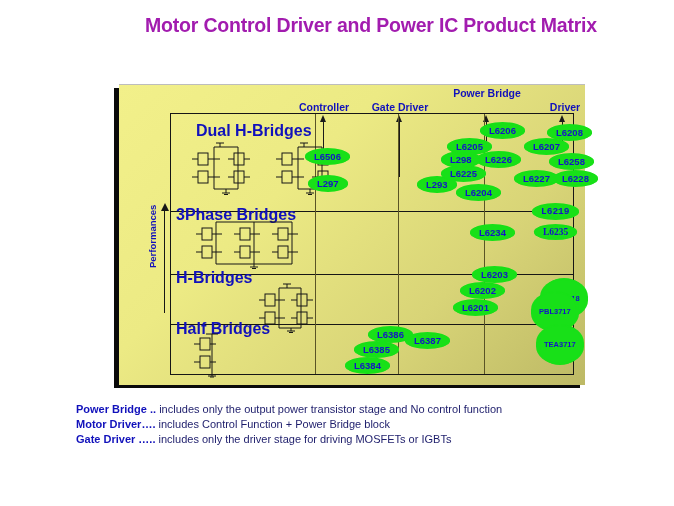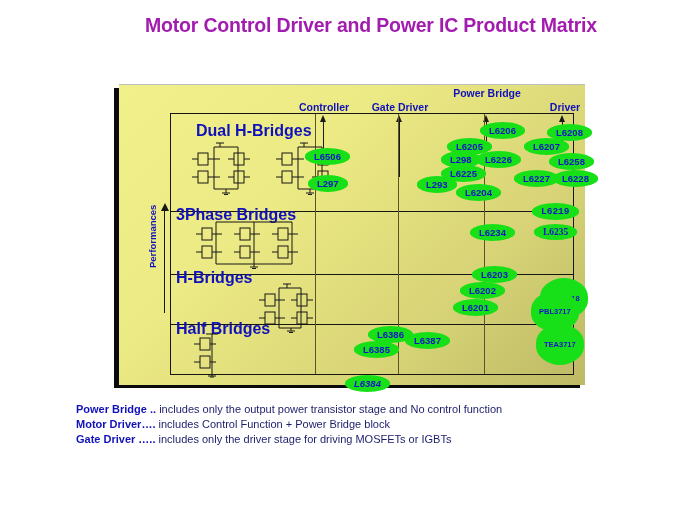--- a/index.html
+++ b/index.html
@@ -309,21 +309,21 @@
 
   <div class="part" style="left:475px; top:268px;">L6203</div>
   <div class="part" style="left:463px; top:284px;">L6202</div>
   <div class="part" style="left:456px; top:301px;">L6201</div>
   <div class="part small" style="left:543px; top:280px;">PBL3718</div>
   <div class="part small" style="left:534px; top:293px;">PBL3717</div>
   <div class="part small" style="left:539px; top:306px;margin-top:20px;">TEA3717</div>
 
   <div class="part" style="left:371px; top:328px;">L6386</div>
   <div class="part" style="left:357px; top:343px;">L6385</div>
-  <div class="part" style="left:348px; top:377px;font-style:italic;">L6384</div>
+  <div class="part" style="left:348px; top:359px;">L6384</div>
   <div class="part" style="left:408px; top:334px;">L6387</div>
 
   <div id="legend">
     <div class="legend-row">
       <span class="legend-term">Power Bridge ..</span>
       <span class="legend-desc">includes only the output power transistor stage and No control function</span>
     </div>
     <div class="legend-row">
       <span class="legend-term">Motor Driver….</span>
       <span class="legend-desc">includes Control Function +  Power Bridge block</span>

